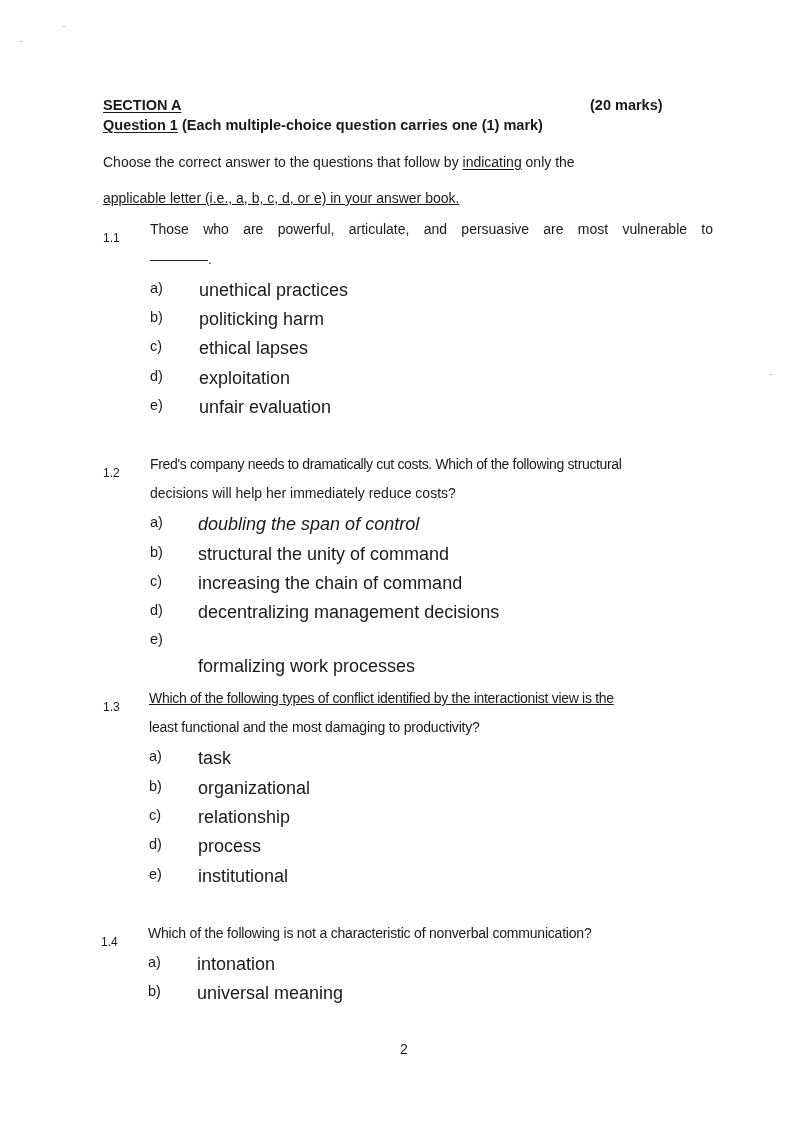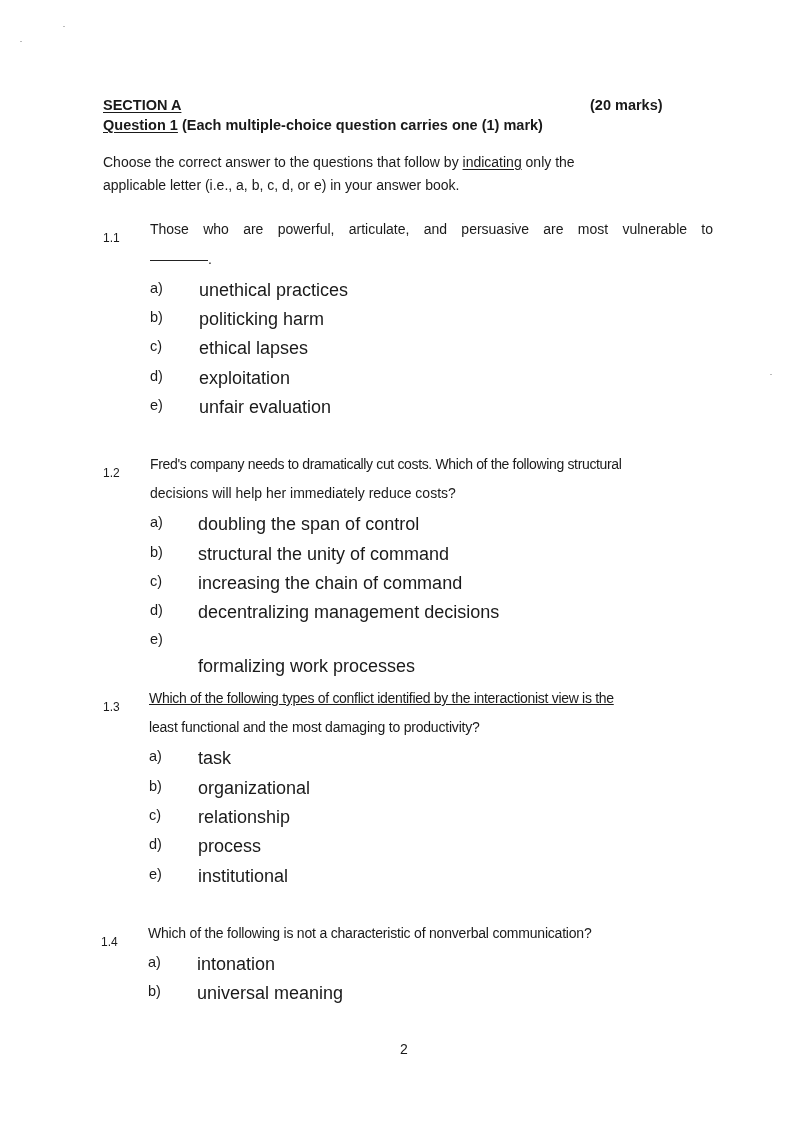--- a/index.html
+++ b/index.html
@@ -24,21 +24,21 @@
 
 <div class="abs hdr u" style="left:103px;top:97px;">SECTION A</div>
 <div class="abs hdr" style="left:590px;top:97px;">(20 marks)</div>
 <div class="abs hdr" style="left:103px;top:117px;">
   <span class="u">Question 1</span><span> (Each multiple-choice question carries one (1) mark)</span>
 </div>
 
 <div class="abs txt" style="left:103px;top:154px;">
   <span>Choose the correct answer to the questions that follow by </span><span class="u">indicating</span><span> only the</span>
 </div>
-<div class="abs txt" style="left:103px;top:177px;">applicable letter (i.e., a, b, c, d, or e) in your answer book.</div>
+<div class="abs txt" style="left:103px;top:190px;text-decoration:underline;">applicable letter (i.e., a, b, c, d, or e) in your answer book.</div>
 
 <div>
   <div class="abs qnum" style="left:103px;top:221px;">1.1</div>
   <div class="abs txt" style="left:150px;top:221px;width:563px;text-align:justify;text-align-last:justify;">Those who are powerful, articulate, and persuasive are most vulnerable to</div>
   <div class="abs txt" style="left:150px;top:251px;"><span class="blank"></span><span>.</span></div>
   <div class="abs opt-l" style="left:150px;top:280px;">a)</div>
   <div class="abs opt-t" style="left:199px;top:280px;">unethical practices</div>
   <div class="abs opt-l" style="left:150px;top:309px;">b)</div>
   <div class="abs opt-t" style="left:199px;top:309px;">politicking harm</div>
   <div class="abs opt-l" style="left:150px;top:338px;">c)</div>
@@ -47,21 +47,21 @@
   <div class="abs opt-t" style="left:199px;top:368px;">exploitation</div>
   <div class="abs opt-l" style="left:150px;top:397px;">e)</div>
   <div class="abs opt-t" style="left:199px;top:397px;">unfair evaluation</div>
 </div>
 
 <div>
   <div class="abs qnum" style="left:103px;top:456px;">1.2</div>
   <div class="abs txt" style="left:150px;top:456px;letter-spacing:-0.35px;">Fred's company needs to dramatically cut costs. Which of the following structural</div>
   <div class="abs txt" style="left:150px;top:485px;">decisions will help her immediately reduce costs?</div>
   <div class="abs opt-l" style="left:150px;top:514px;">a)</div>
-  <div class="abs opt-t" style="left:198px;top:514px;">doubling the span of control</div>
+  <div class="abs opt-t" style="left:198px;top:514px;font-style:italic;">doubling the span of control</div>
   <div class="abs opt-l" style="left:150px;top:544px;">b)</div>
   <div class="abs opt-t" style="left:198px;top:544px;">structural the unity of command</div>
   <div class="abs opt-l" style="left:150px;top:573px;">c)</div>
   <div class="abs opt-t" style="left:198px;top:573px;">increasing the chain of command</div>
   <div class="abs opt-l" style="left:150px;top:602px;">d)</div>
   <div class="abs opt-t" style="left:198px;top:602px;">decentralizing management decisions</div>
   <div class="abs opt-l" style="left:150px;top:631px;">e)</div>
   <div class="abs opt-t" style="left:198px;top:656px;">formalizing work processes</div>
 </div>
 

